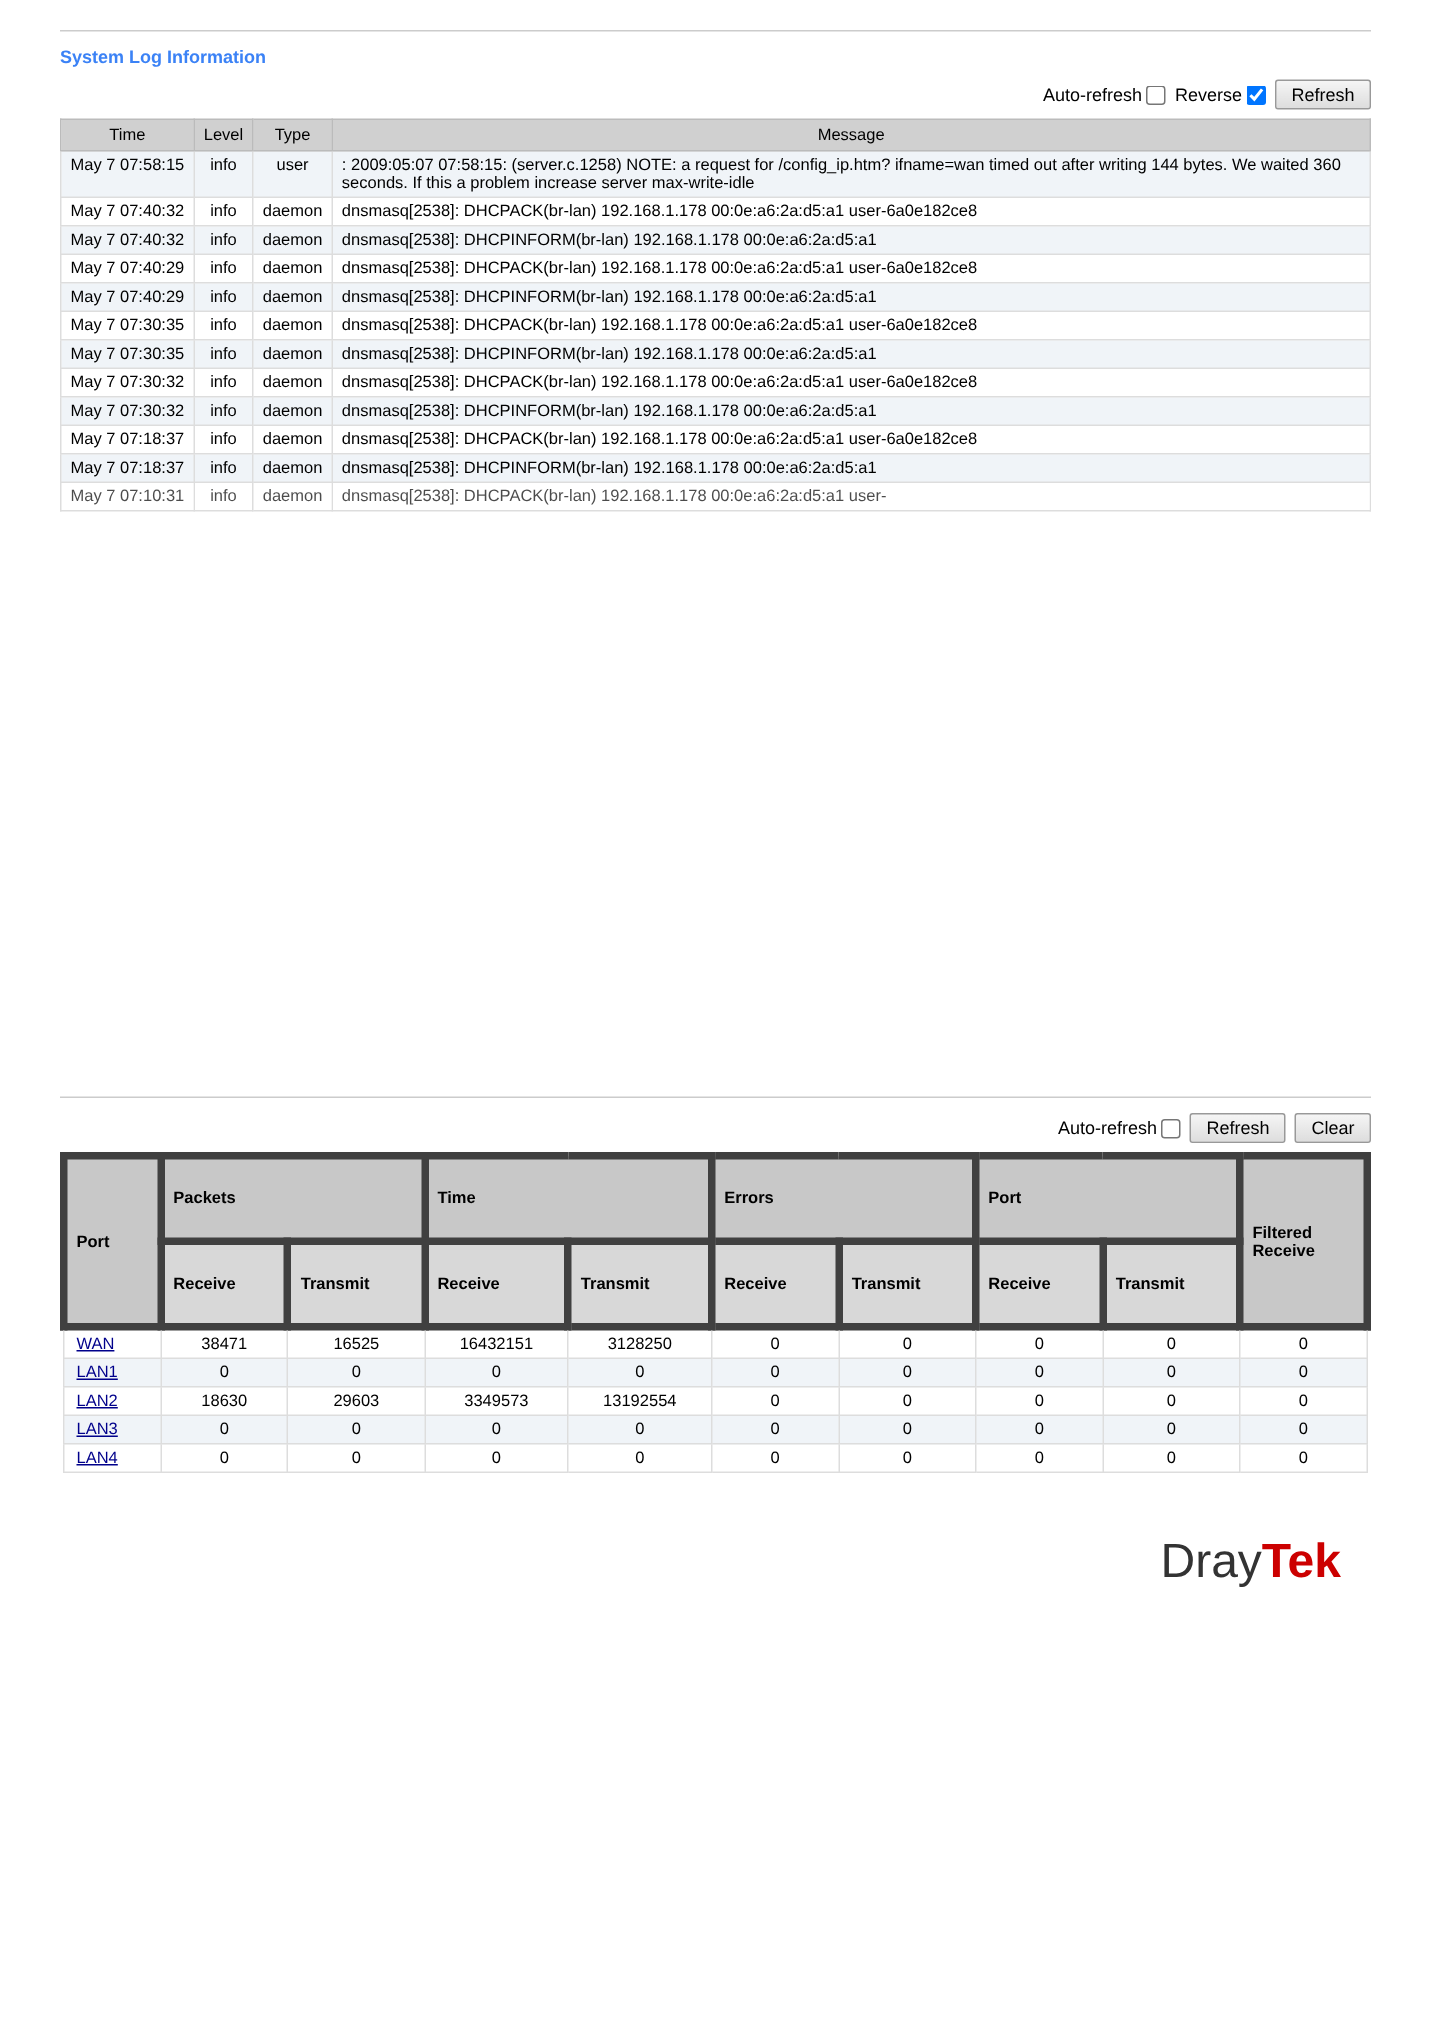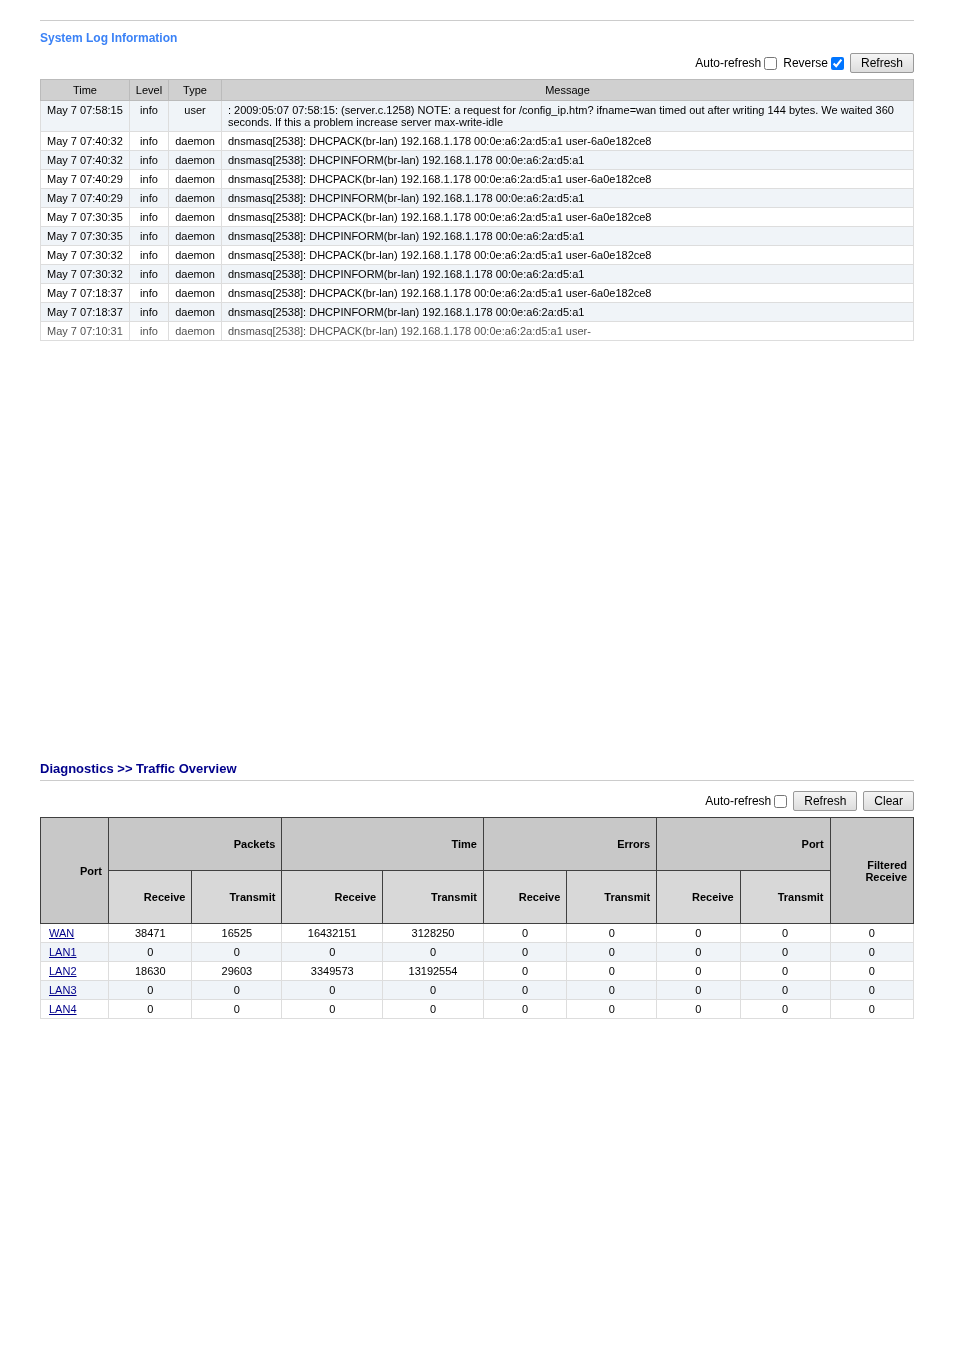--- a/index.html
+++ b/index.html
@@ -89,22 +89,22 @@
     .traffic-table {
       width: 100%;
       border-collapse: collapse;
       border: 1px solid #ccc;
       font-size: 11px;
     }
     .traffic-table th {
       background: #d0d0d0;
       font-weight: bold;
       padding: 20px 6px;
-      border: 1px solid #404040;
-      text-align: right;
+      border: 5px solid #404040;
+      text-align: left;
     }
     .traffic-table td {
       padding: 3px 8px;
       border: 1px solid #ddd;
       text-align: center;
     }
     .traffic-table tr:nth-child(odd) td { background: #fff; }
     .traffic-table tr:nth-child(even) td { background: #f0f4f8; }
     .traffic-table td.port-col {
       text-align: left;
@@ -257,21 +257,20 @@
   <div class="spacer"></div>
   <div class="spacer"></div>
   <div class="spacer"></div>
   <div class="spacer"></div>
   <div class="spacer"></div>
   <div class="spacer"></div>
   <div class="spacer"></div>
   <div class="spacer"></div>
   <div class="spacer"></div>
 
-  <div class="section-title">Diagnostics &gt;&gt; Traffic Overview</div>
   <hr class="section-divider">
 
 
   <div class="toolbar">
     <label>
       <span>Auto-refresh</span>
       <input type="checkbox" style="">
     </label>
     <button class="btn">Refresh</button>
     <button class="btn">Clear</button>
@@ -355,14 +354,19 @@
       <td>0</td>
       <td>0</td>
       <td>0</td>
       <td>0</td>
       <td>0</td>
       <td>0</td>
     </tr>
       </tbody>
   </table>
 
+  <div class="logo-section">
+    <div class="logo-text">
+      <span class="logo-dray">Dray</span><span class="logo-tek">Tek</span>
+    </div>
+  </div>
 
 </div>
 
 </body></html>

